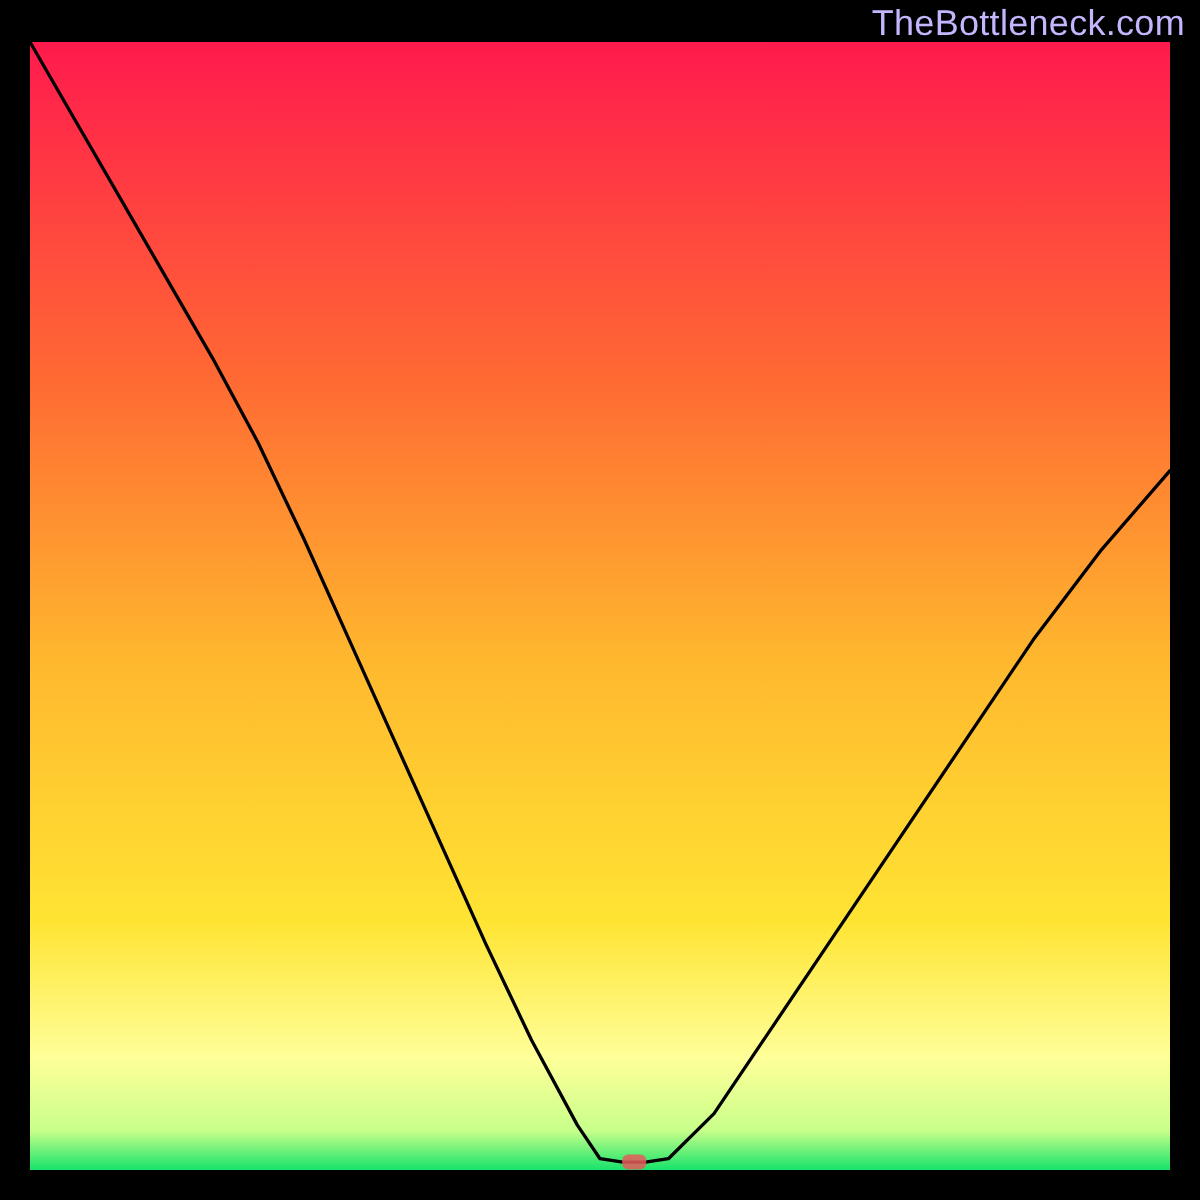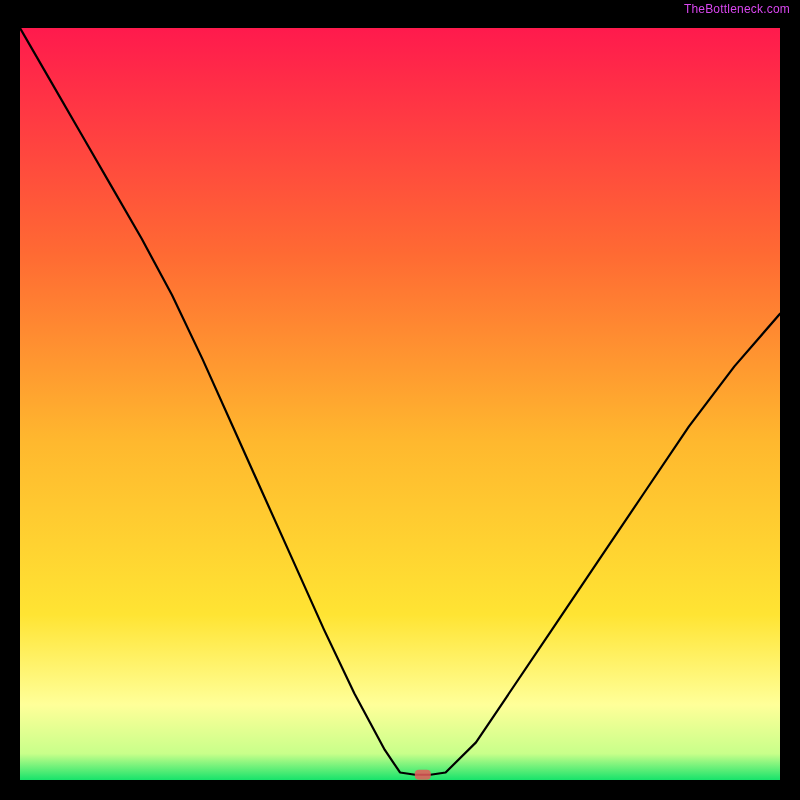--- a/index.html
+++ b/index.html
@@ -14,22 +14,22 @@
   .frame {
     position: relative;
     width: 800px;
     height: 800px;
     background: #000;
   }
   .attribution {
     position: absolute;
     top: 2px;
     right: 10px;
-    color: #d946ef;
-    font-size: 12px;
+    color: #c4b5fd;
+    font-size: 24px;
     letter-spacing: 0.2px;
   }
   svg.plot {
     position: absolute;
     left: 20px;
     top: 28px;
     width: 760px;
     height: 752px;
     display: block;
   }

